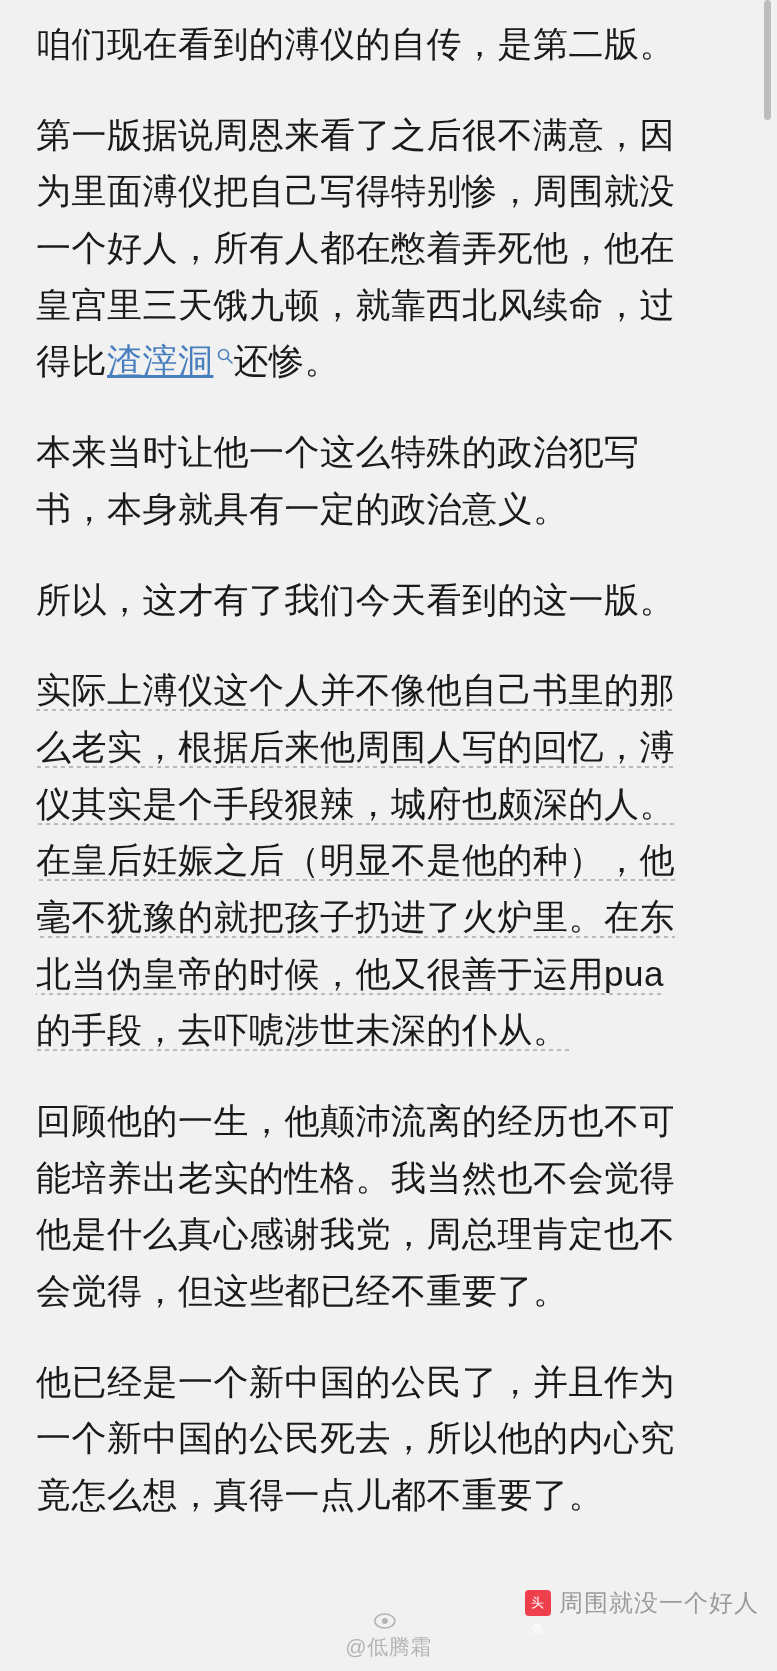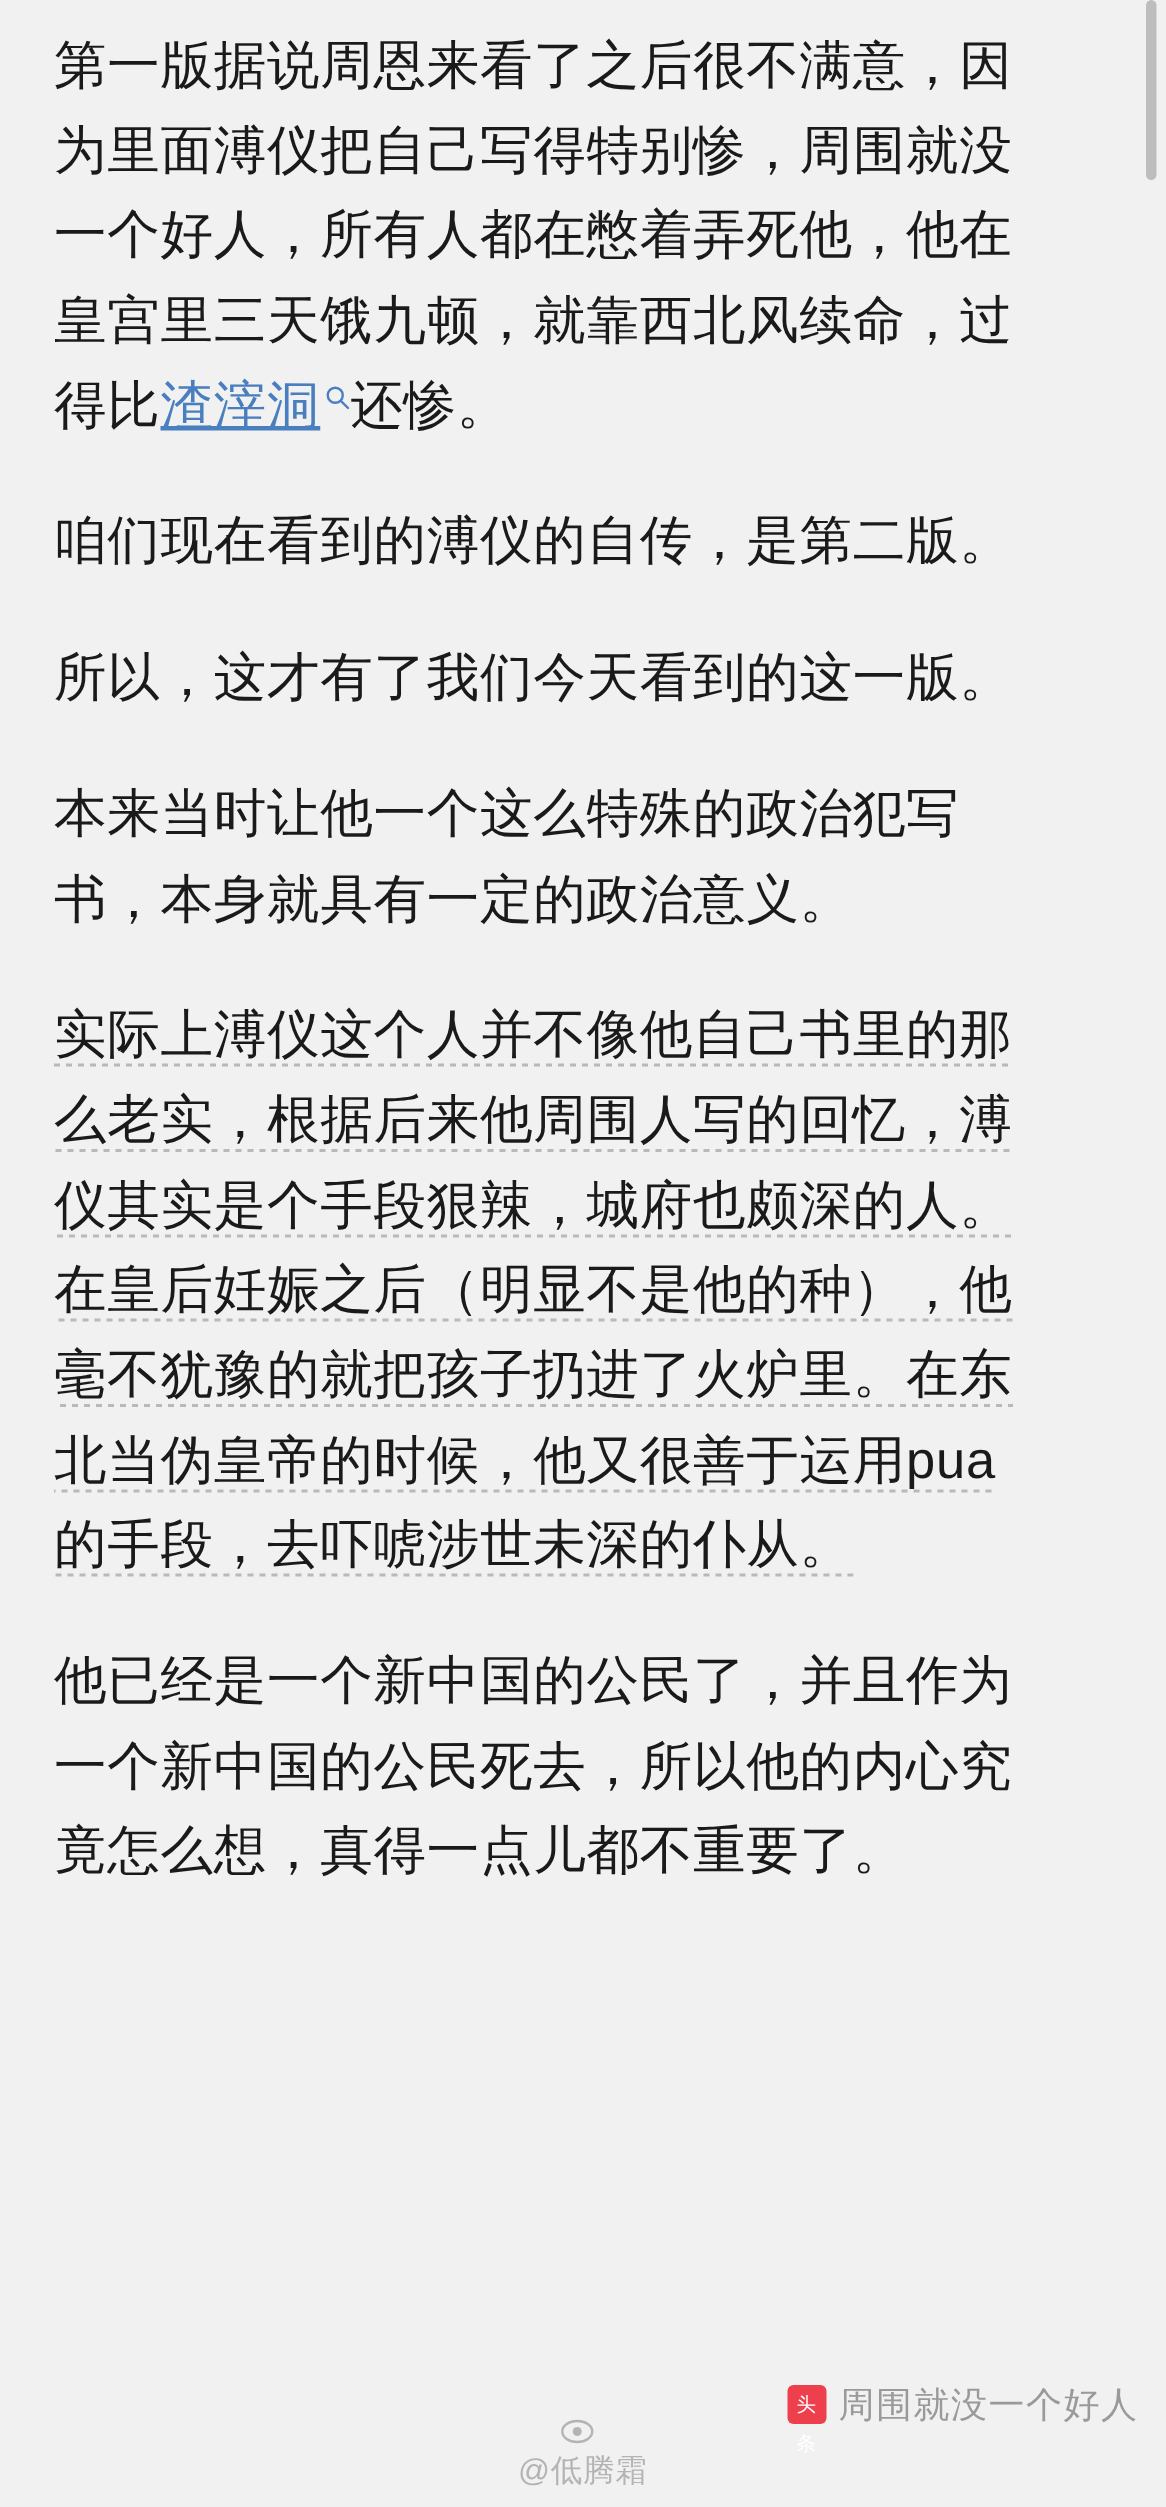--- a/index.html
+++ b/index.html
@@ -133,43 +133,46 @@
   .wb-logo svg { display: block; }
 </style>
 </head>
 <body>
 
 <div class="page">
 
   <div class="content">
 
     <p class="para">
+      <span>咱们现在看到的溥仪的自传，是第二版。</span>
+    </p>
+
+    <p class="para">
       <span>第一版据说周恩来看了之后很不满意，因为里面溥仪把自己写得特别惨，周围就没一个好人，所有人都在憋着弄死他，他在皇宫里三天饿九顿，就靠西北风续命，过得比</span><a class="link" href="#">渣滓洞</a><span class="link-icon"><svg viewBox="0 0 18 18" width="18" height="18">
             <circle cx="7.5" cy="7.5" r="5" fill="none" stroke="#4a7fbf" stroke-width="1.6"></circle>
             <line x1="11.2" y1="11.2" x2="16" y2="16" stroke="#4a7fbf" stroke-width="1.6" stroke-linecap="round"></line>
           </svg></span><span>还惨。</span>
     </p>
 
+
     <p class="para">
-      <span>咱们现在看到的溥仪的自传，是第二版。</span>
+      <span>本来当时让他一个这么特殊的政治犯写书，本身就具有一定的政治意义。</span>
     </p>
-
 
     <p class="para">
       <span>所以，这才有了我们今天看到的这一版。</span>
     </p>
 
     <p class="para">
-      <span>本来当时让他一个这么特殊的政治犯写书，本身就具有一定的政治意义。</span>
+      <span class="highlight">实际上溥仪这个人并不像他自己书里的那么老实，根据后来他周围人写的回忆，溥仪其实是个手段狠辣，城府也颇深的人。在皇后妊娠之后（明显不是他的种），他毫不犹豫的就把孩子扔进了火炉里。在东北当伪皇帝的时候，他又很善于运用pua 的手段，去吓唬涉世未深的仆从。</span>
     </p>
 
     <p class="para">
-      <span class="highlight">实际上溥仪这个人并不像他自己书里的那么老实，根据后来他周围人写的回忆，溥仪其实是个手段狠辣，城府也颇深的人。在皇后妊娠之后（明显不是他的种），他毫不犹豫的就把孩子扔进了火炉里。在东北当伪皇帝的时候，他又很善于运用pua 的手段，去吓唬涉世未深的仆从。</span>
+      <span>回顾他的一生，他颠沛流离的经历也不可能培养出老实的性格。我当然也不会觉得他是什么真心感谢我党，周总理肯定也不会觉得，但这些都已经不重要了。</span>
     </p>
-
 
     <p class="para">
       <span>他已经是一个新中国的公民了，并且作为一个新中国的公民死去，所以他的内心究竟怎么想，真得一点儿都不重要了。</span>
     </p>
 
   </div>
 
   <div class="scrollbar-track"></div>
   <div class="scrollbar-thumb"></div>
 

